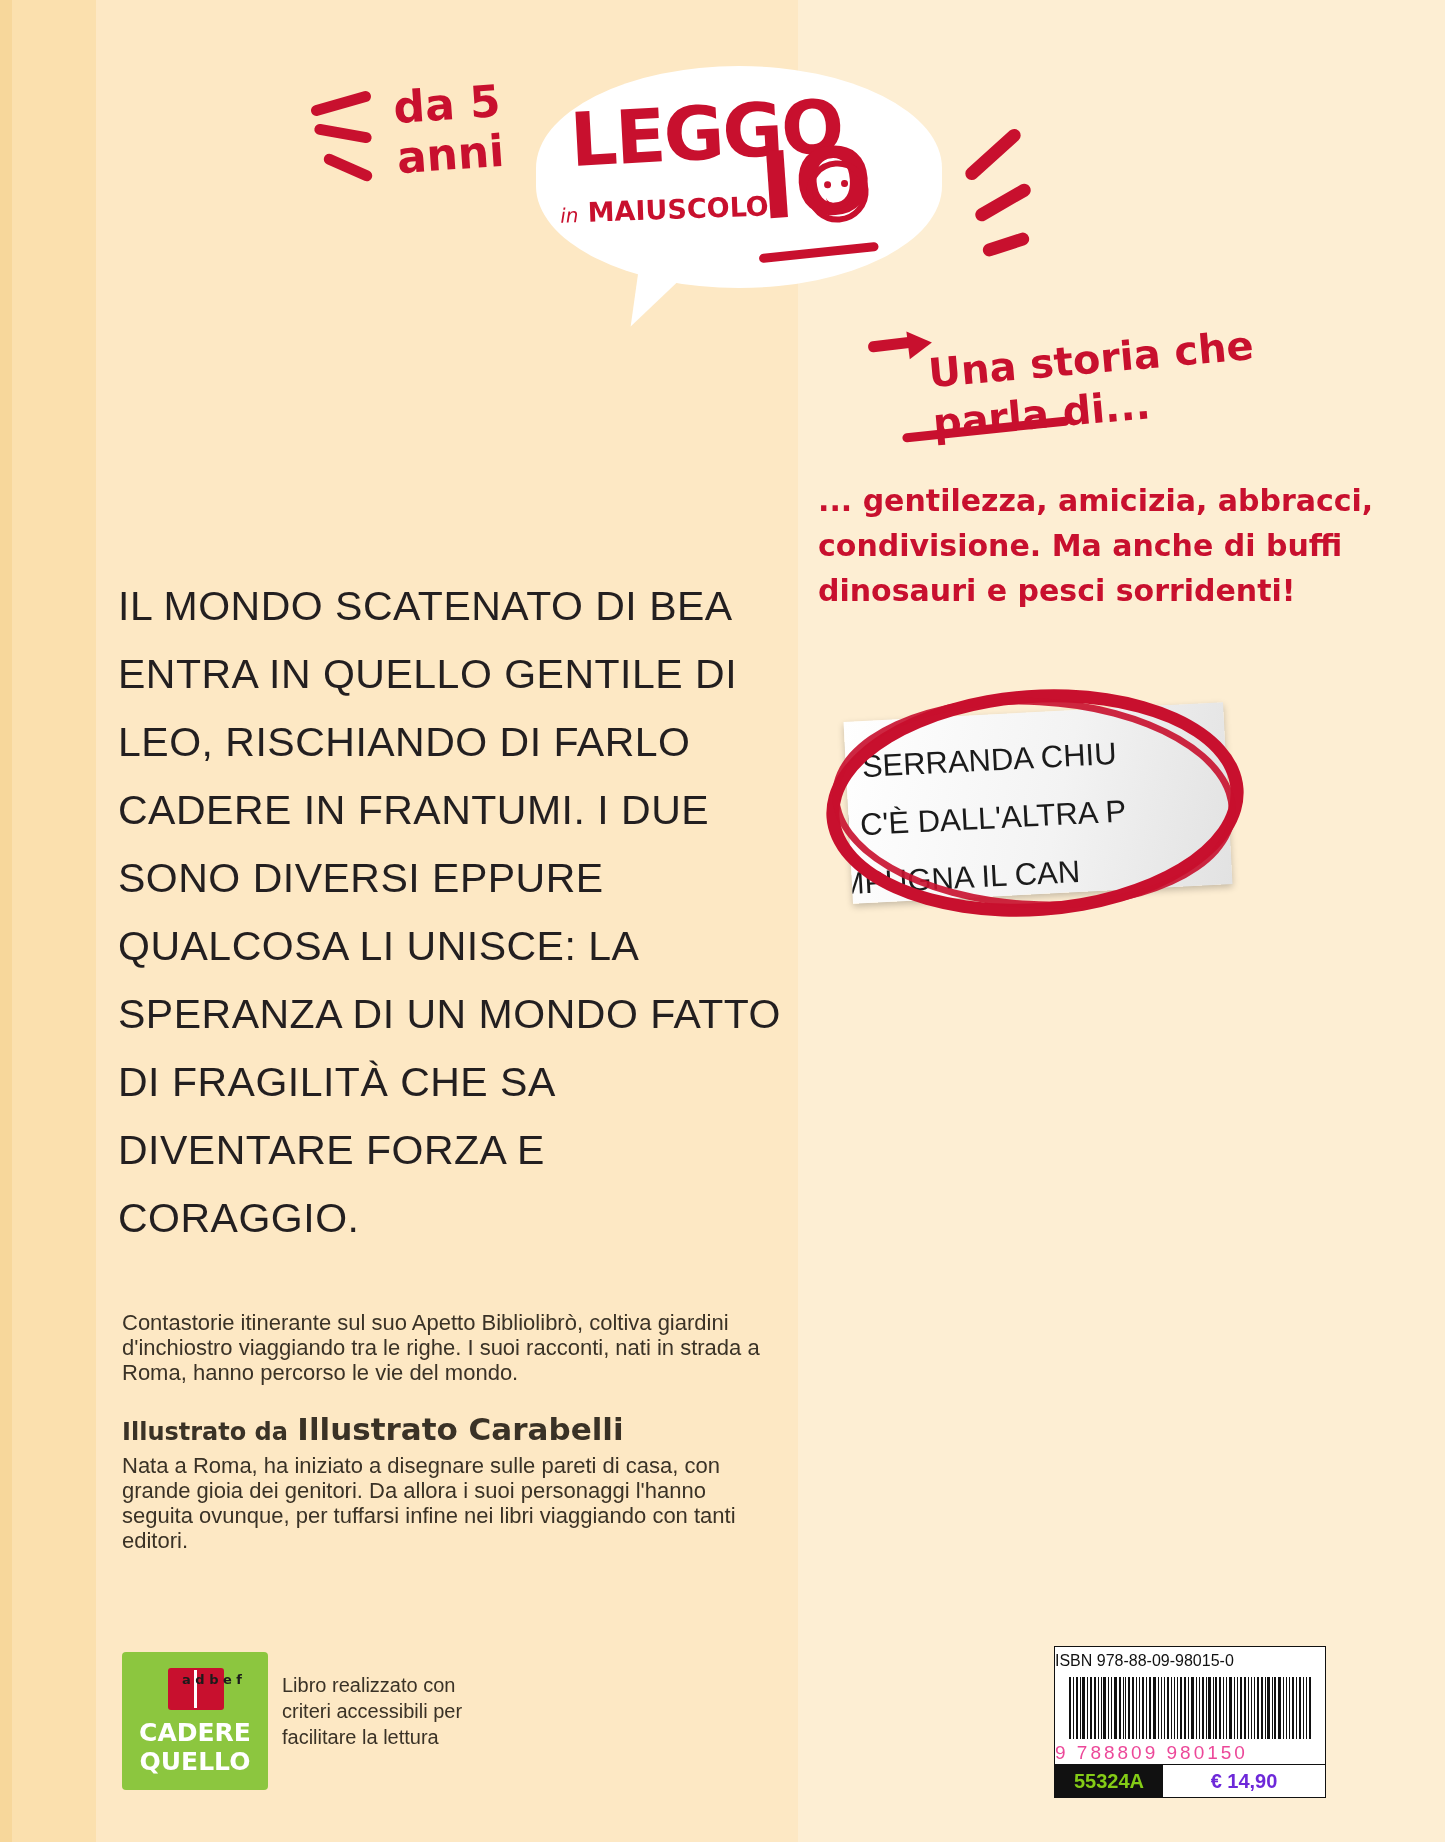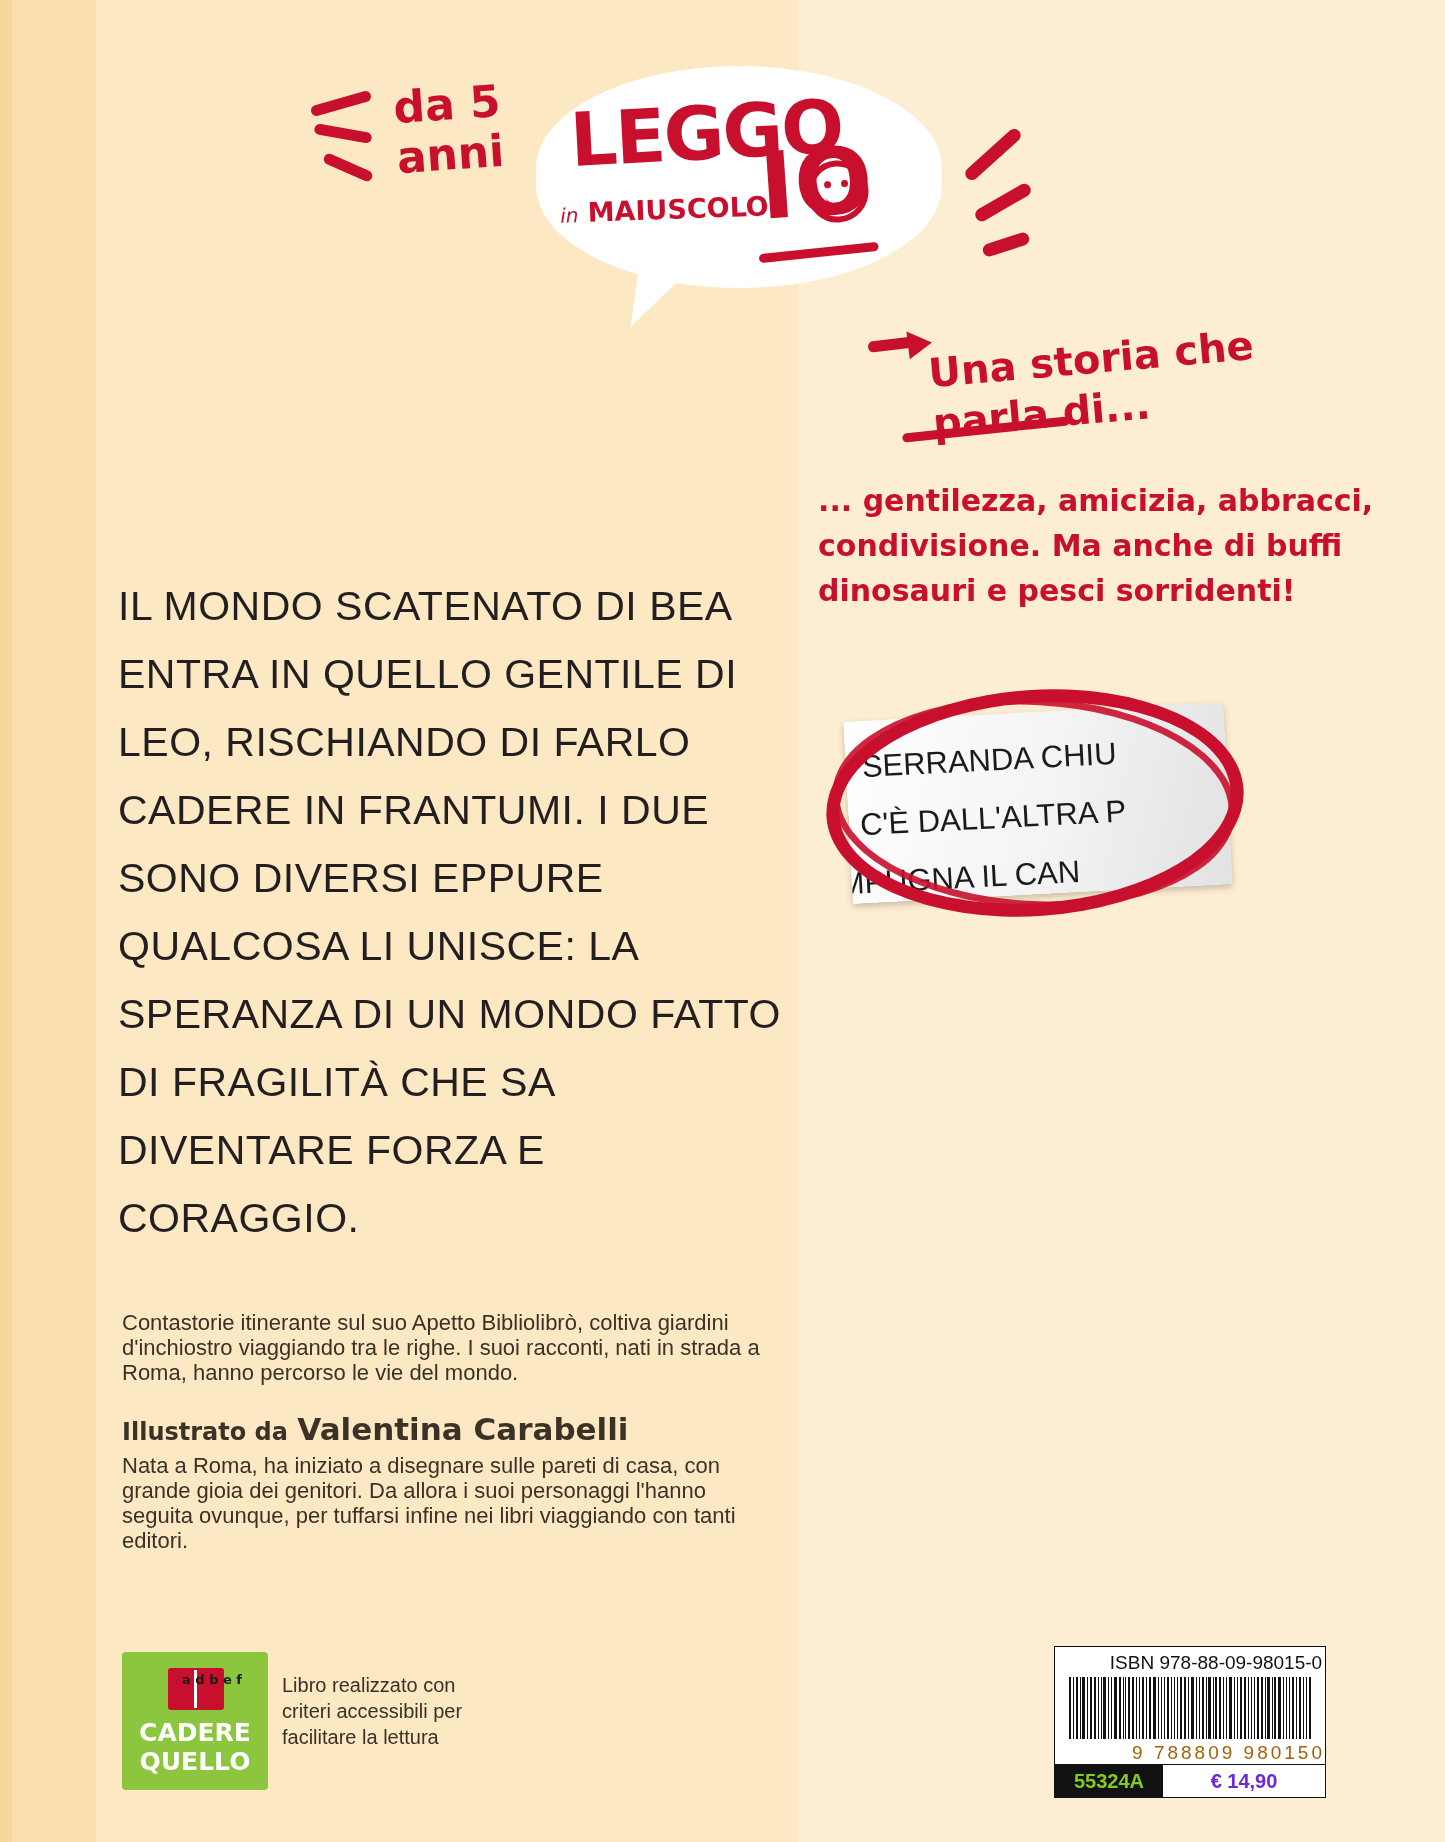--- a/index.html
+++ b/index.html
@@ -163,28 +163,28 @@
     font-size:25px;line-height:29px;font-weight:700;font-family:"DejaVu Sans",sans-serif;
   }
   .pa-note{
     position:absolute;left:282px;top:1672px;width:220px;color:#3a3226;
     font-size:20px;line-height:26px;font-family:"Liberation Sans",sans-serif;
   }
 
   
   .bc{position:absolute;left:1054px;top:1646px;width:270px;height:150px;background:#fff;border:1px solid #111;}
   .bc-isbn{
-    position:absolute;left:0;top:5px;width:322px;text-align:center;
-    font-size:19px;font-family:"Liberation Sans",sans-serif;color:#111;
+    position:absolute;left:0;top:5px;width:322px;text-align:left;
+    font-size:16px;font-family:"Liberation Sans",sans-serif;color:#111;
   }
   .bc-bars{position:absolute;left:14px;top:30px;width:242px;height:62px;display:flex;gap:2px;align-items:stretch;}
   .bc-bars i{display:block;background:#111;}
   .bc-num{
-    position:absolute;left:0;top:95px;width:270px;text-align:right;
-    font-size:19px;letter-spacing:3px;font-family:"Liberation Sans",sans-serif;color:#a16207;
+    position:absolute;left:0;top:95px;width:270px;text-align:left;
+    font-size:19px;letter-spacing:3px;font-family:"Liberation Sans",sans-serif;color:#ec4899;
   }
   .bc-foot{position:absolute;left:0;bottom:0;width:270px;height:32px;border-top:1px solid #111;display:flex;}
   .bc-code{
     width:108px;background:#111;color:#84cc16;display:flex;align-items:center;justify-content:center;
     font-size:20px;font-weight:700;font-family:"Liberation Sans",sans-serif;
   }
   .bc-price{
     flex:1;display:flex;align-items:center;justify-content:center;color:#6d28d9;
     font-size:20px;font-weight:700;font-family:"Liberation Sans",sans-serif;
   }
@@ -245,21 +245,21 @@
   <div class="circle"></div>
   <div class="circle2"></div>
 </div>
 
 <div class="blurb">IL MONDO SCATENATO DI BEA ENTRA IN QUELLO GENTILE DI LEO, RISCHIANDO DI FARLO CADERE IN FRANTUMI. I DUE SONO DIVERSI EPPURE QUALCOSA LI UNISCE: LA SPERANZA DI UN MONDO FATTO DI FRAGILITÀ CHE SA DIVENTARE FORZA E CORAGGIO.</div>
 
 <div class="credits">
   <p class="cred-body">Contastorie itinerante sul suo Apetto Bibliolibrò, coltiva giardini d'inchiostro viaggiando tra le righe. I suoi racconti, nati in strada a Roma, hanno percorso le vie del mondo.</p>
   <p class="cred-head">
     <span class="light">Illustrato da</span>
-    <span class="name">Valentina Carabelli</span>
+    <span class="name">Illustrato Carabelli</span>
   </p>
   <p class="cred-body">Nata a Roma, ha iniziato a disegnare sulle pareti di casa, con grande gioia dei genitori. Da allora i suoi personaggi l'hanno seguita ovunque, per tuffarsi infine nei libri viaggiando con tanti editori.</p>
 </div>
 
 <div class="pa-badge">
   <span class="pa-book"></span>
   <span class="pa-letters">a d
 b e f</span>
   <span class="pa-text">
     <span>CADERE</span><br>

